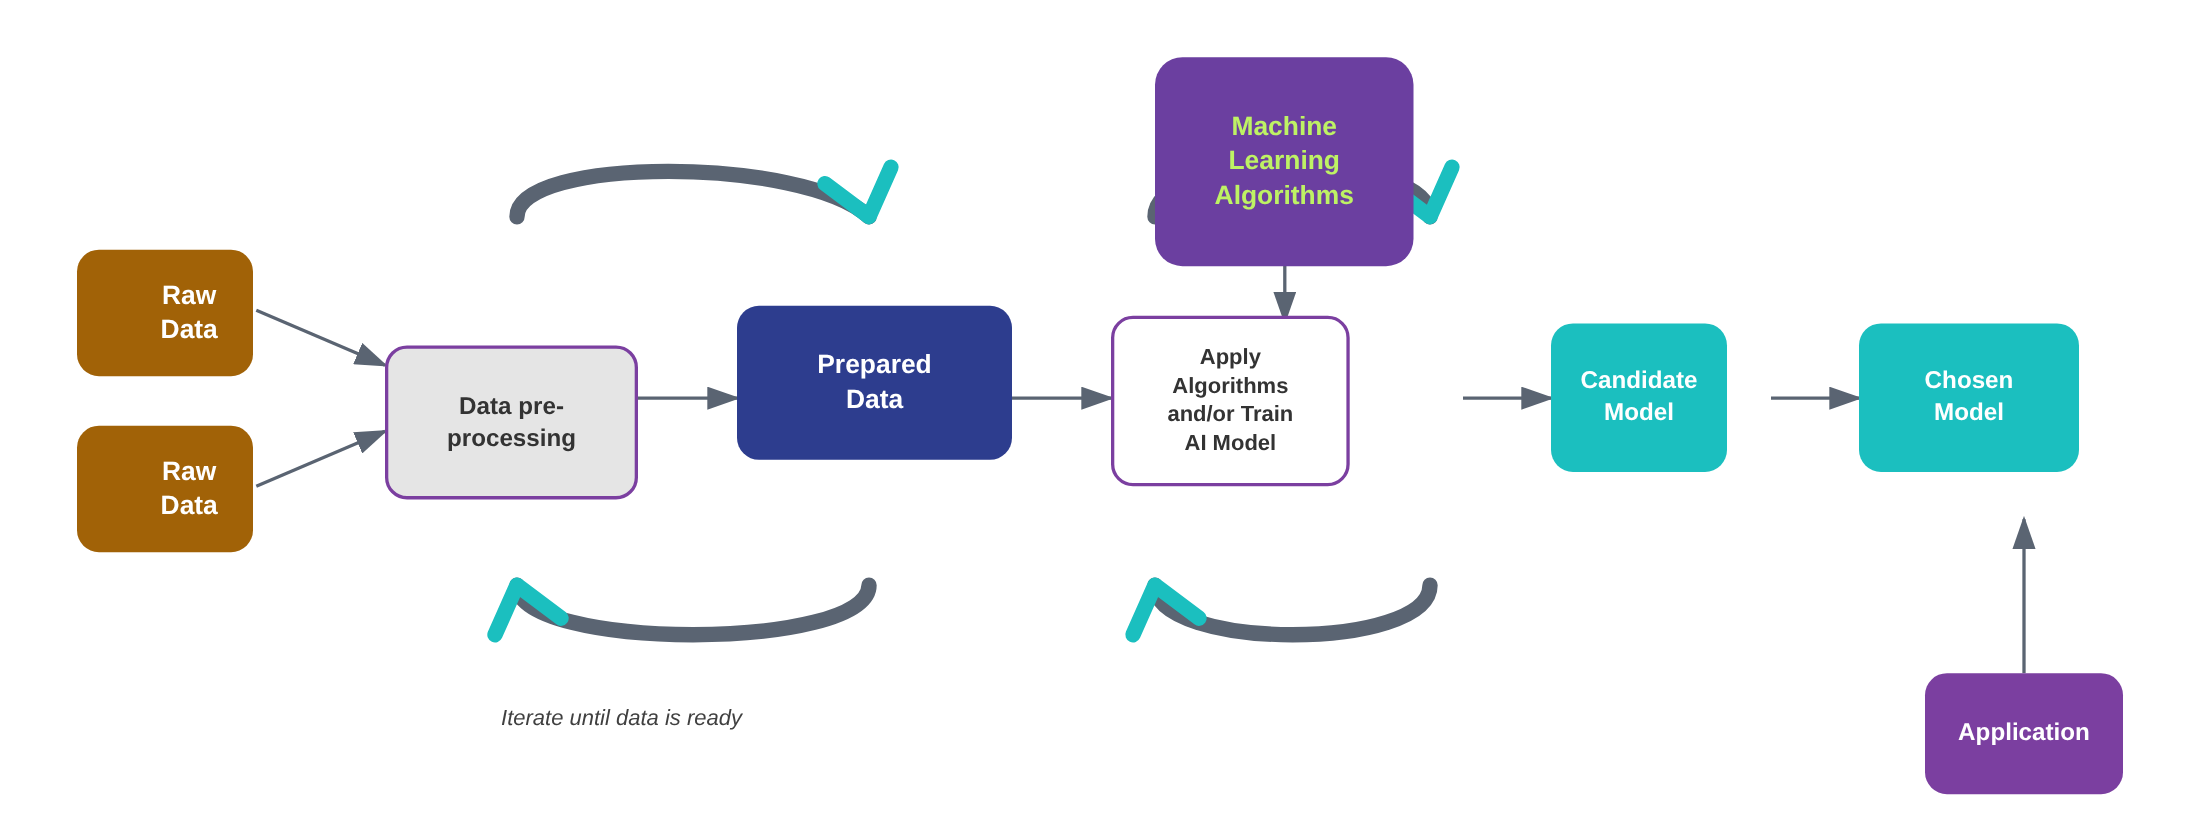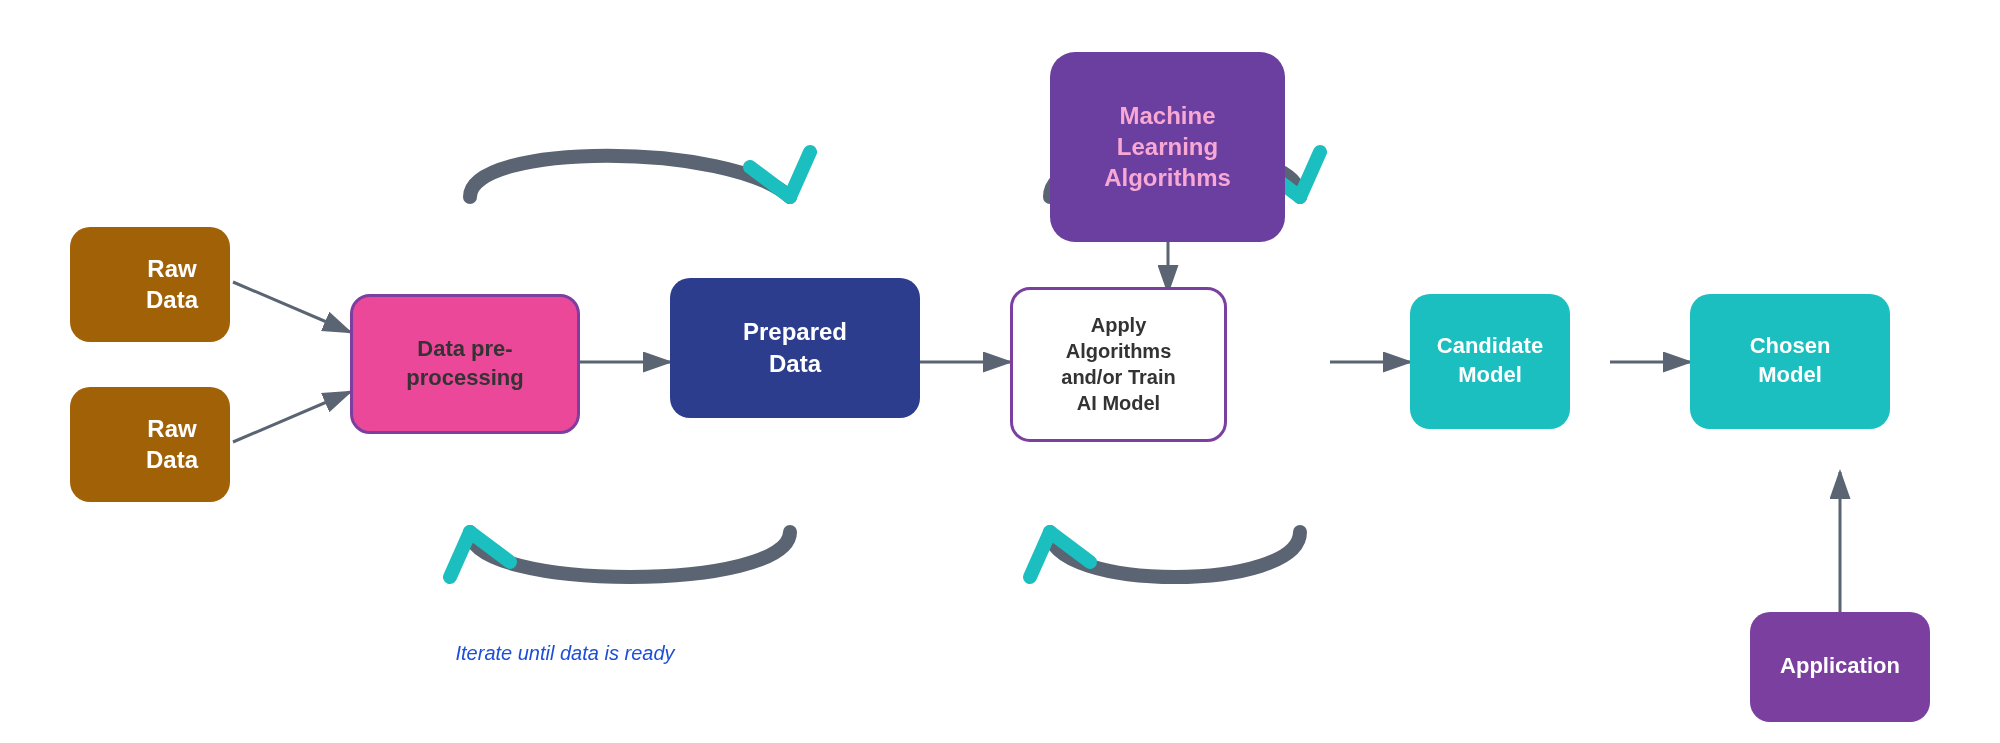--- a/index.html
+++ b/index.html
@@ -41,23 +41,24 @@
       line-height: 1.3;
     }
 
     .node-dark {
       background: #a16207;
       color: #ffffff;
       padding-left: 44px;
     }
 
     .node-purple-outline {
-      background: #ec4899;
+      background: #e5e5e5;
       color: #333333;
       border: 3px solid #7b3fa0;
+      margin-top: 20px;
     }
 
     .node-navy {
       background: #2d3d8e;
       color: #ffffff;
     }
 
     .node-white-outline {
       background: #ffffff;
       color: #333333;
@@ -69,38 +70,38 @@
       color: #ffffff;
     }
 
     .node-purple-fill {
       background: #7b3fa0;
       color: #ffffff;
     }
 
     .node-purple-top {
       background: #6b3fa0;
-      color: #f9a8d4;
+      color: #bef264;
     }
 
     
     svg.arrows {
       position: absolute;
       top: 0;
       left: 0;
       width: 100%;
       height: 100%;
       pointer-events: none;
     }
 
     .iterate-label {
       position: absolute;
       font-style: italic;
       font-size: 20px;
-      color: #1d4ed8;
+      color: #404040;
       text-align: center;
     }
   </style>
 </head>
 <body>
 
 <div class="diagram-container">
   <div class="flow-wrapper">
 
     <svg class="arrows" viewBox="0 0 1900 700" preserveAspectRatio="xMidYMid meet">

